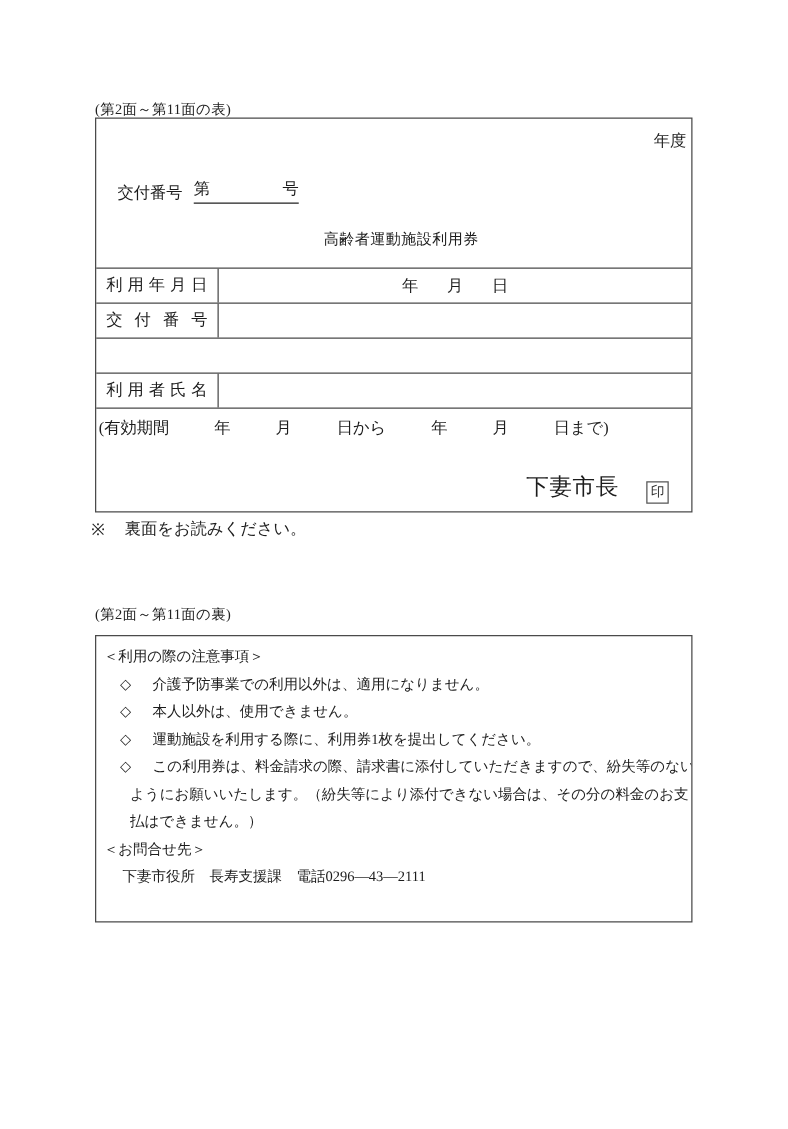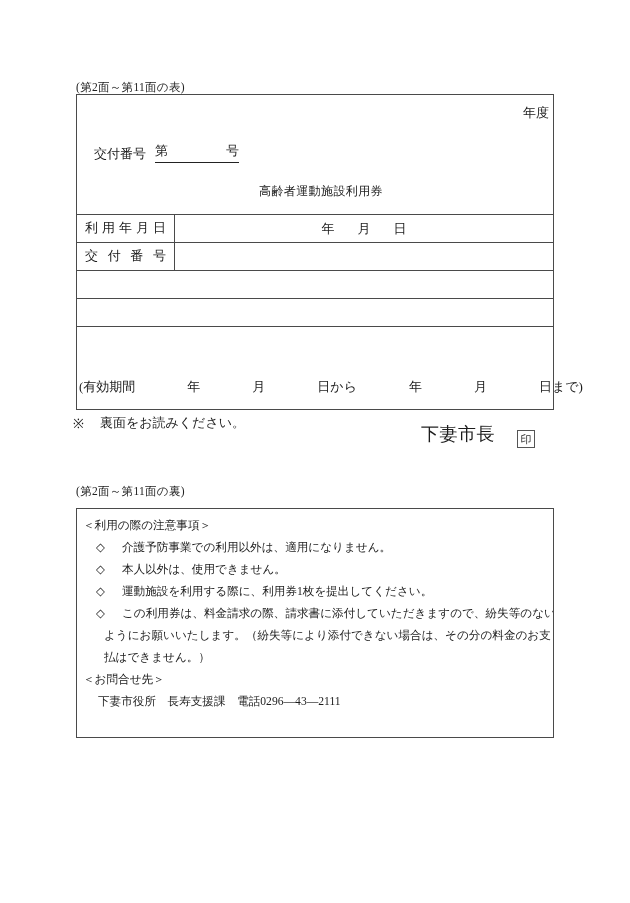--- a/index.html
+++ b/index.html
@@ -46,22 +46,22 @@
   .row-label{
     width:98px;box-sizing:border-box;
     border-right:1px solid #4a4a4a;
     padding:0 8px;line-height:26px;
     text-align:justify;text-align-last:justify;
     font-size:13px;
   }
   .row-value{flex:1;display:flex;align-items:center;justify-content:center;gap:23px;font-size:13px;}
   .front-footer{position:relative;height:80px;}
   .valid-period{
-    display:flex;gap:52px;align-items:center;
-    padding:6px 0 0 2px;font-size:13px;white-space:nowrap;margin-top:45px;
+    display:flex;gap:36px;align-items:center;
+    padding:6px 0 0 2px;font-size:13px;white-space:nowrap;
   }
   .mayor-line{position:absolute;left:0;right:0;bottom:0;height:22px;}
   .mayor-name{position:absolute;left:344px;bottom:6px;font-size:18px;letter-spacing:0.5px;}
   .seal-box{
     position:absolute;right:18px;bottom:4px;
     width:16px;height:16px;border:1px solid #555;
     font-size:11px;line-height:16px;text-align:center;color:#333;
   }
   .flip-note{
     position:absolute;left:73px;top:414px;
@@ -115,20 +115,21 @@
       </div>
     </div>
     <div class="form-row">
       <div class="row-label">交付番号</div>
       <div class="row-value"></div>
     </div>
     <div class="form-row">
       <div class="row-value"></div>
     </div>
     <div class="form-row">
+      <div class="row-label">利用者氏名</div>
       <div class="row-value"></div>
     </div>
 
     <div class="front-footer">
       <div class="valid-period">
         <span>(有効期間</span>
         <span>年</span>
         <span>月</span>
         <span>日から</span>
         <span>年</span>

